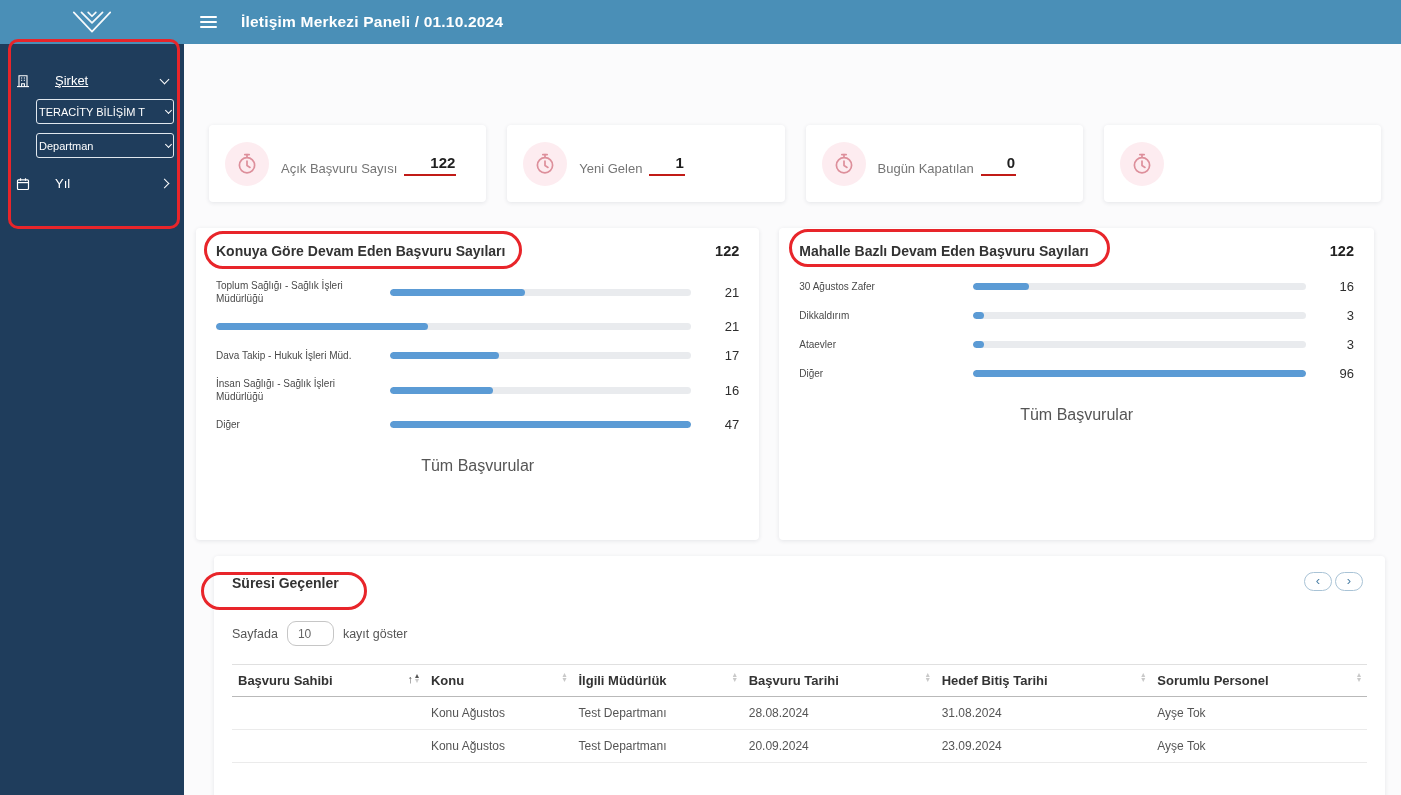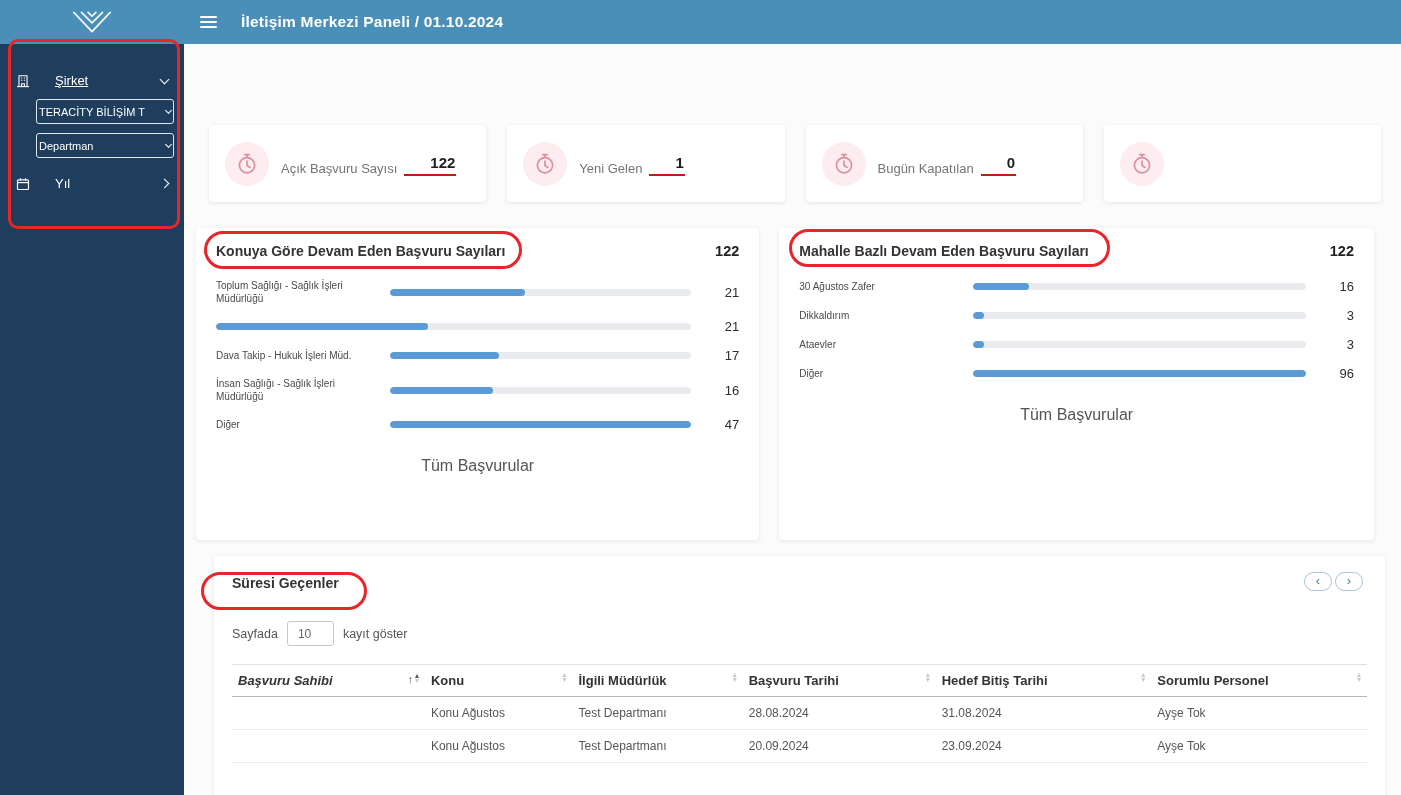--- a/index.html
+++ b/index.html
@@ -66,21 +66,21 @@
   .bar-value { width:34px; text-align:right; font-size:13px; color:#2e2e2e; }
   .chart-footer { text-align:center; font-size:16px; color:#555; margin-top:18px; cursor:pointer; }
 
   
   .table-card { position:absolute; left:30px; top:512px; width:1171px; height:310px; padding:16px 18px 0; }
   .tc-head { display:flex; justify-content:space-between; align-items:flex-end; }
   .tc-title { font-size:14px; font-weight:bold; color:#333; }
   .pager { display:flex; gap:3px; margin-right:4px; }
   .pg { width:28px; height:19px; border:1px solid #a9c3d6; border-radius:10px; background:#fff; color:#4a7fa5; font-size:13px; line-height:1; cursor:pointer; display:flex; align-items:center; justify-content:center; padding:0 0 2px 0; font-family:inherit; }
   .pagesize-row { margin-top:30px; display:flex; align-items:center; gap:9px; font-size:12.5px; color:#555; }
-  .page-size { width:47px; height:25px; border:1px solid #c6c6c6; border-radius:3px; font-size:12px; color:#666; padding:0 0 0 10px; font-family:inherit; }
+  .page-size { width:47px; height:25px; border:1px solid #c6c6c6; border-radius:9px; font-size:12px; color:#666; padding:0 0 0 10px; font-family:inherit; }
   table { width:100%; border-collapse:collapse; margin-top:18px; }
   th { text-align:left; font-size:13px; font-weight:bold; color:#333; padding:8px 6px; border-top:1px solid #e0e0e0; border-bottom:1px solid #b9b9b9; white-space:nowrap; cursor:pointer; }
   td { font-size:12px; color:#555; padding:9px 6px; border-bottom:1px solid #ebebeb; }
   .sort-icon { float:right; display:inline-flex; align-items:center; gap:1px; color:#c9c9c9; margin-left:8px; }
   .sort-icon .stack { display:inline-flex; flex-direction:column; font-size:8px; line-height:.62; }
   .sort-icon .arrow { font-size:11px; margin-right:1px; color:#555; }
   .sort-icon.active { color:#555; }
   .sort-icon.active .stack .d { color:#ccc; }
 
   
@@ -293,21 +293,21 @@
         </div>
       </div>
       <div class="pagesize-row">
         <span>Sayfada</span>
         <input class="page-size" type="text" value="10" style="">
         <span>kayıt göster</span>
       </div>
       <table>
         <thead>
             <tr id="table-head-row">
-              <th style="width: 17%; font-style: italic;"><span>Başvuru Sahibi</span><span class="sort-icon active">
+              <th style="width: 17%;"><span>Başvuru Sahibi</span><span class="sort-icon active">
                   <span class="arrow">↑</span>
                   <span class="stack">
                     <span class="u">▴</span>
                     <span class="d">▾</span>
                   </span>
                 </span></th>
               <th style="width: 13%;"><span>Konu</span><span class="sort-icon">
                   <span class="stack">
                     <span class="u">▴</span>
                     <span class="d">▾</span>

